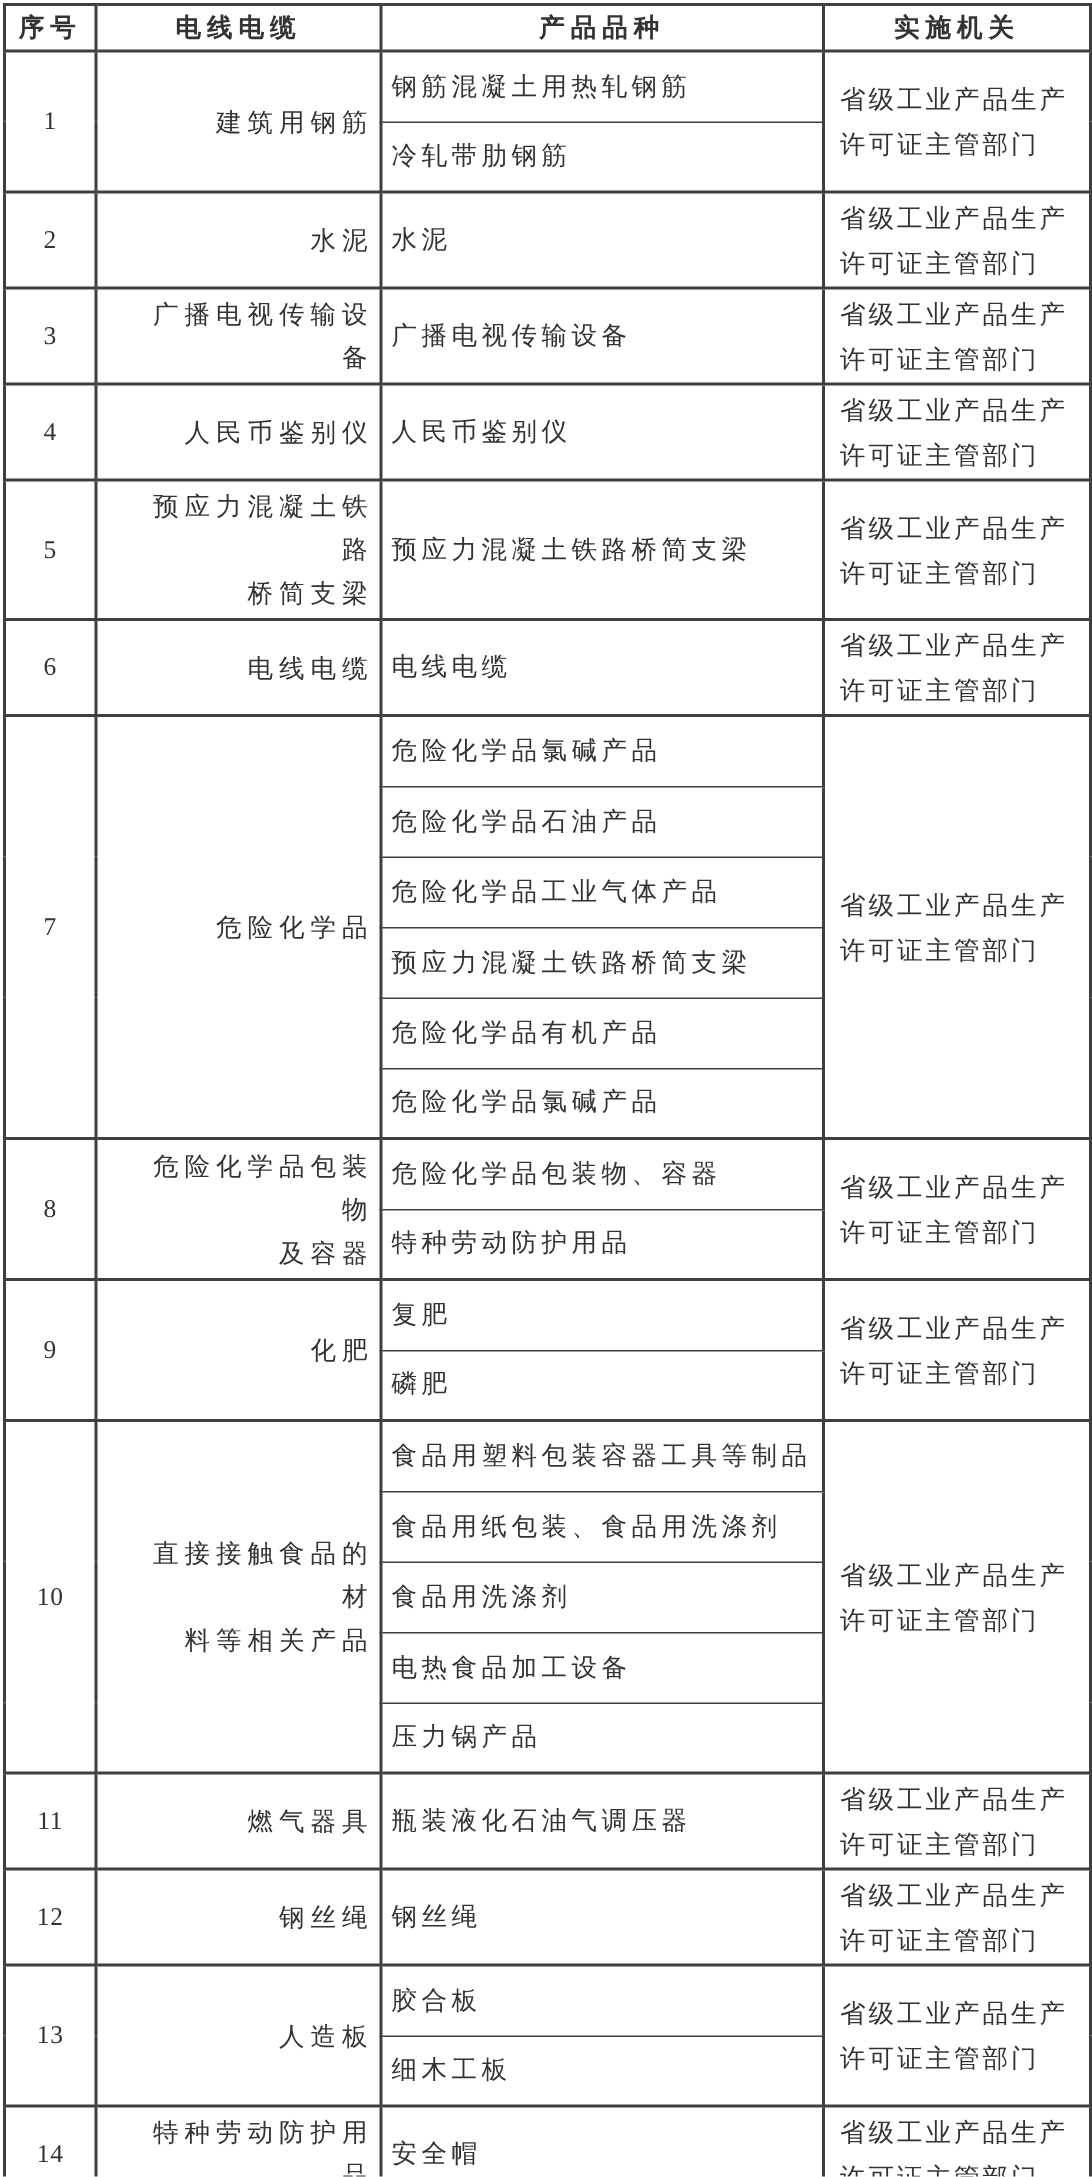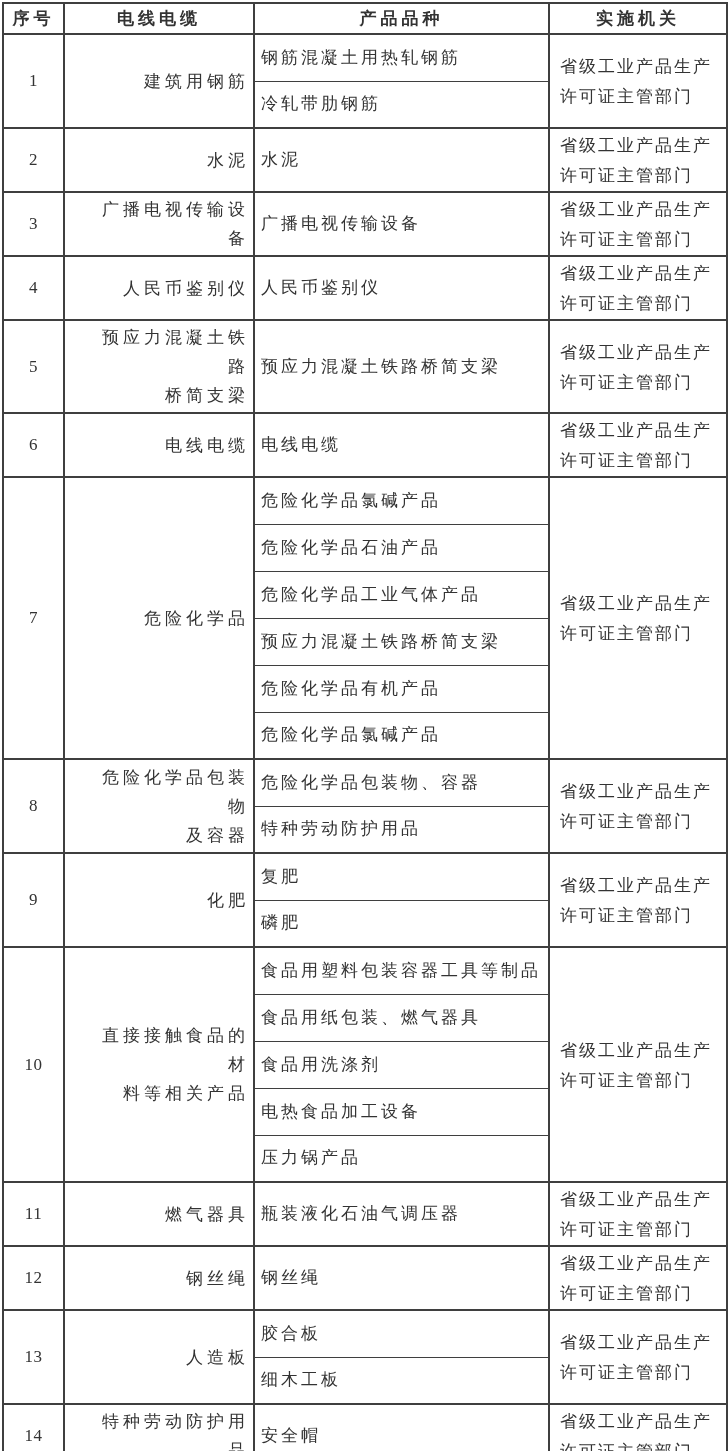--- a/index.html
+++ b/index.html
@@ -181,21 +181,21 @@
       </tr>
       <tr class="group-start multi">
         <td class="no" rowspan="5">10</td>
         <td class="category" rowspan="5">直接接触食品的材
 料等相关产品</td>
         <td class="variety sub">食品用塑料包装容器工具等制品</td>
         <td class="authority" rowspan="5">省级工业产品生产
 许可证主管部门</td>
       </tr>
       <tr class="multi">
-        <td class="variety sub">食品用纸包装、燃气器具</td>
+        <td class="variety sub">食品用纸包装、食品用洗涤剂</td>
       </tr>
       <tr class="multi">
         <td class="variety sub">食品用洗涤剂</td>
       </tr>
       <tr class="multi">
         <td class="variety sub">电热食品加工设备</td>
       </tr>
       <tr class="multi">
         <td class="variety sub">压力锅产品</td>
       </tr>

